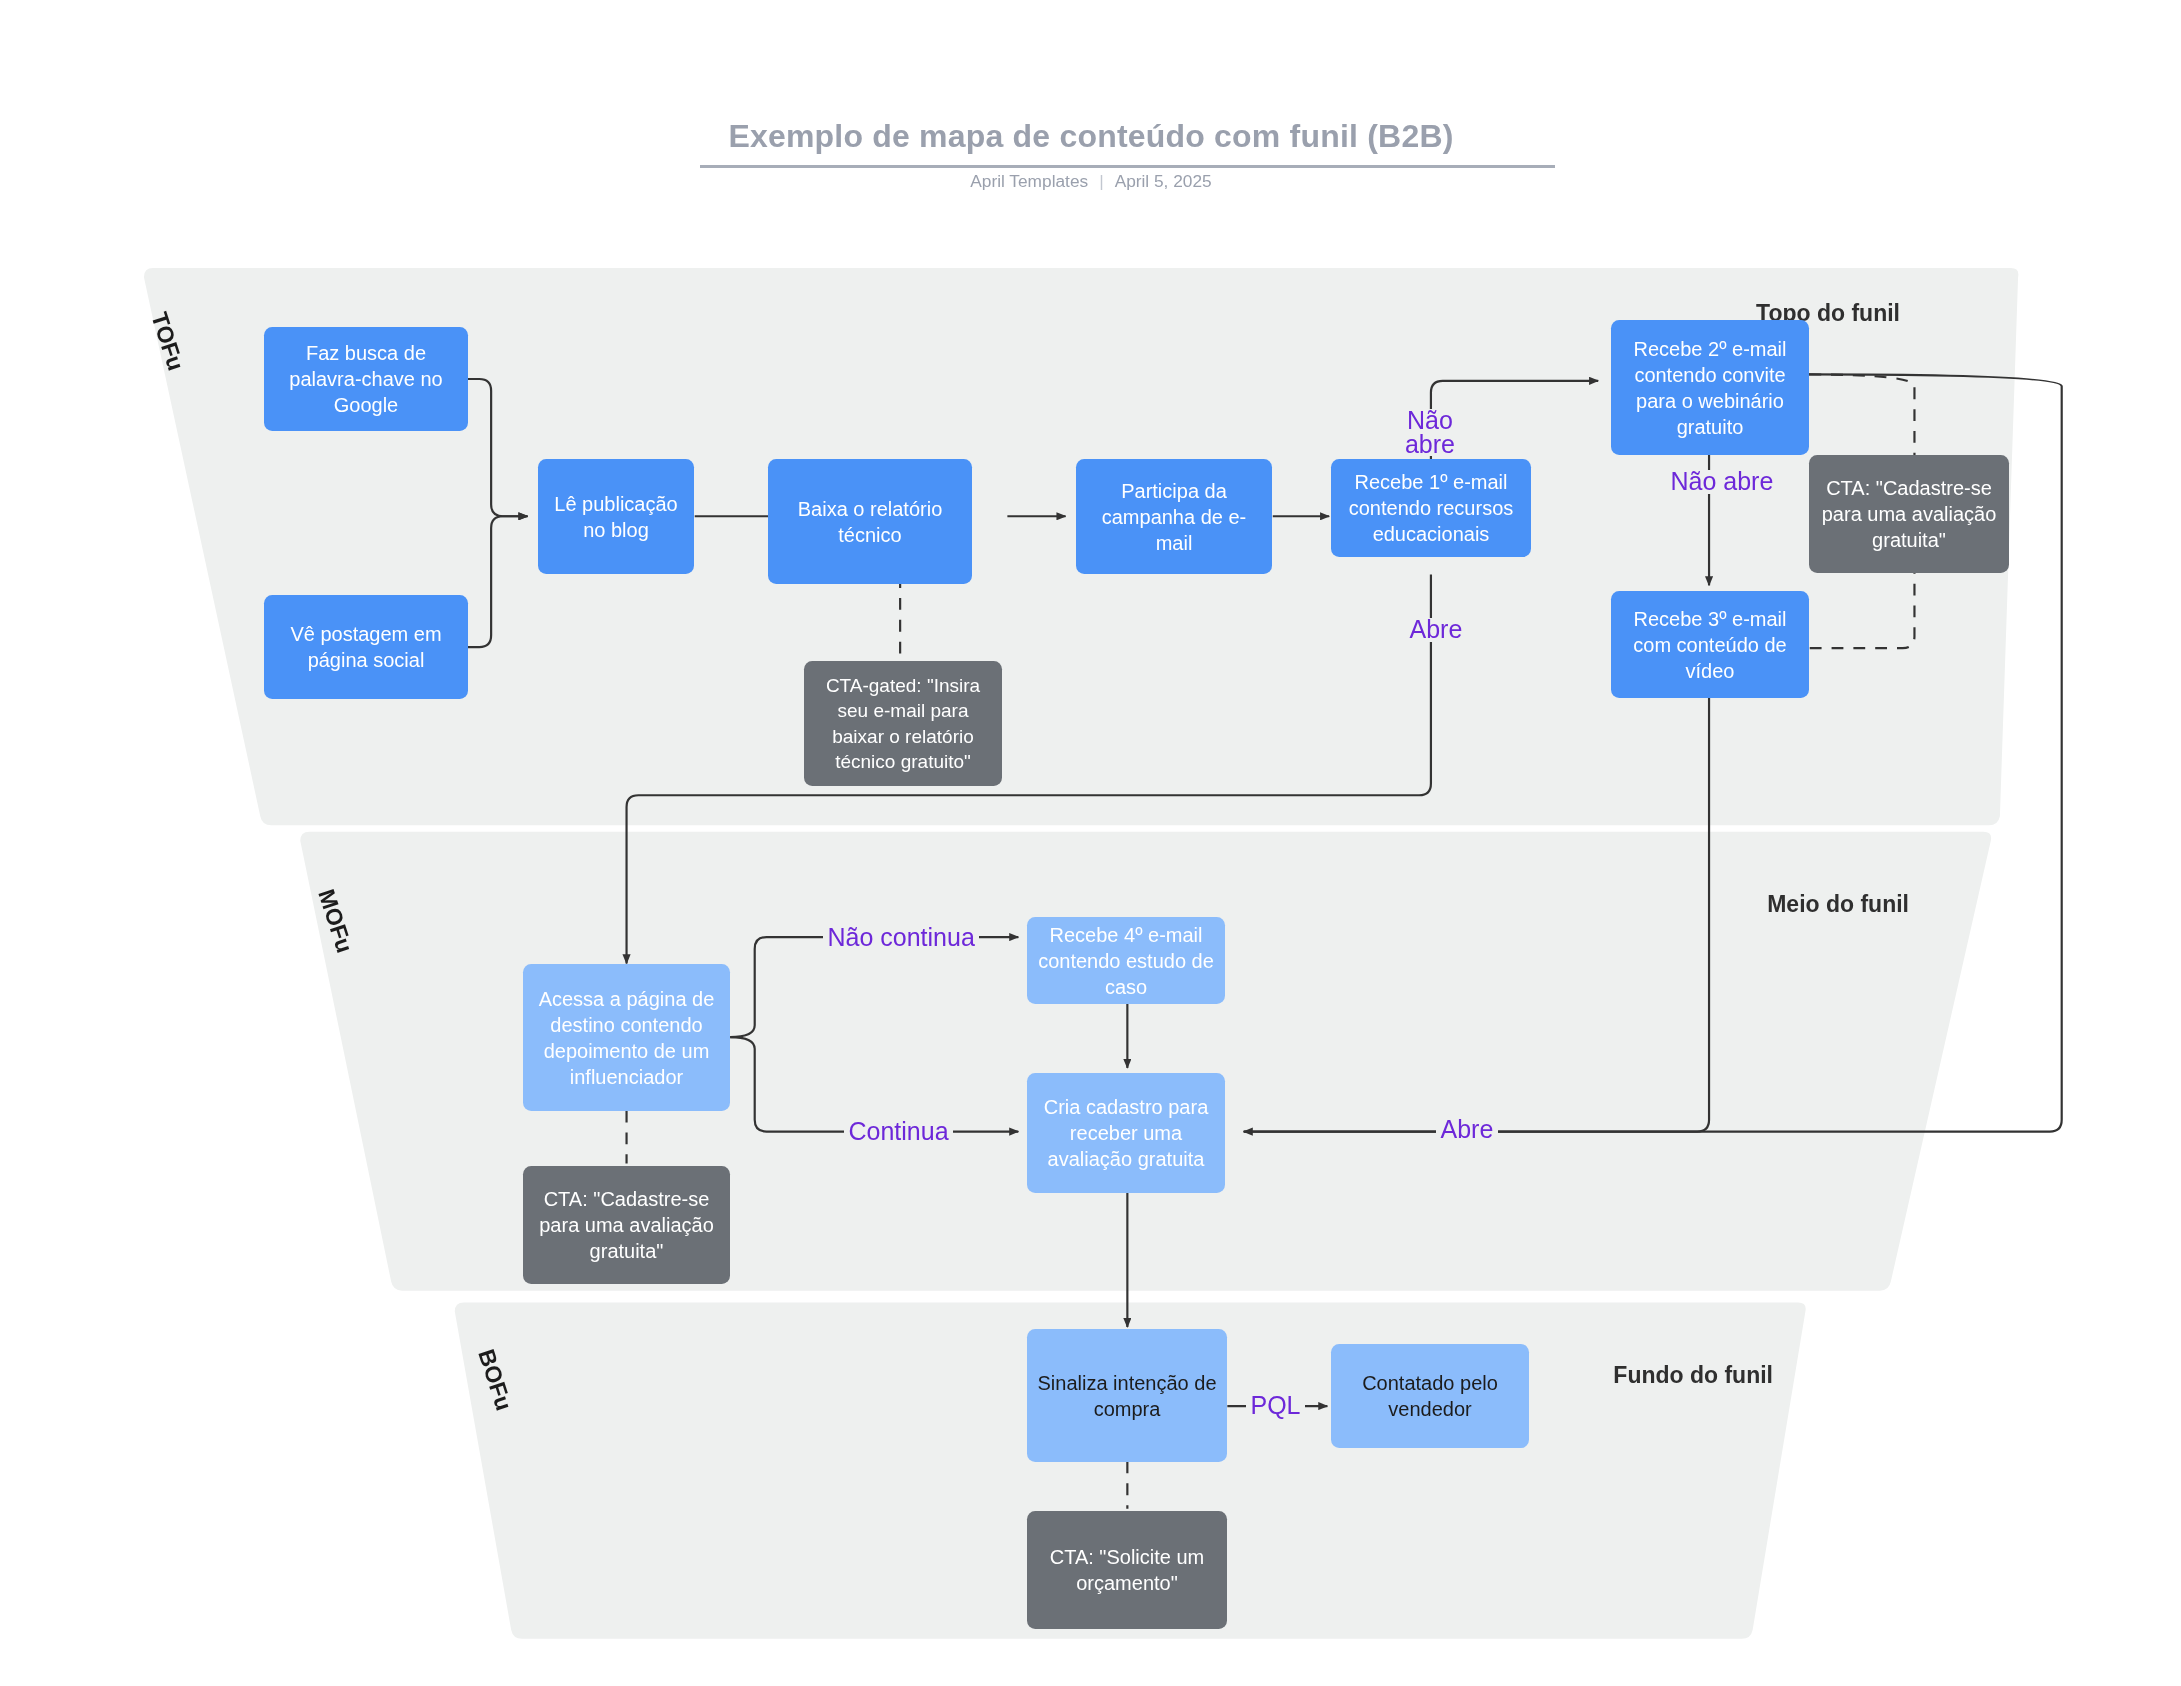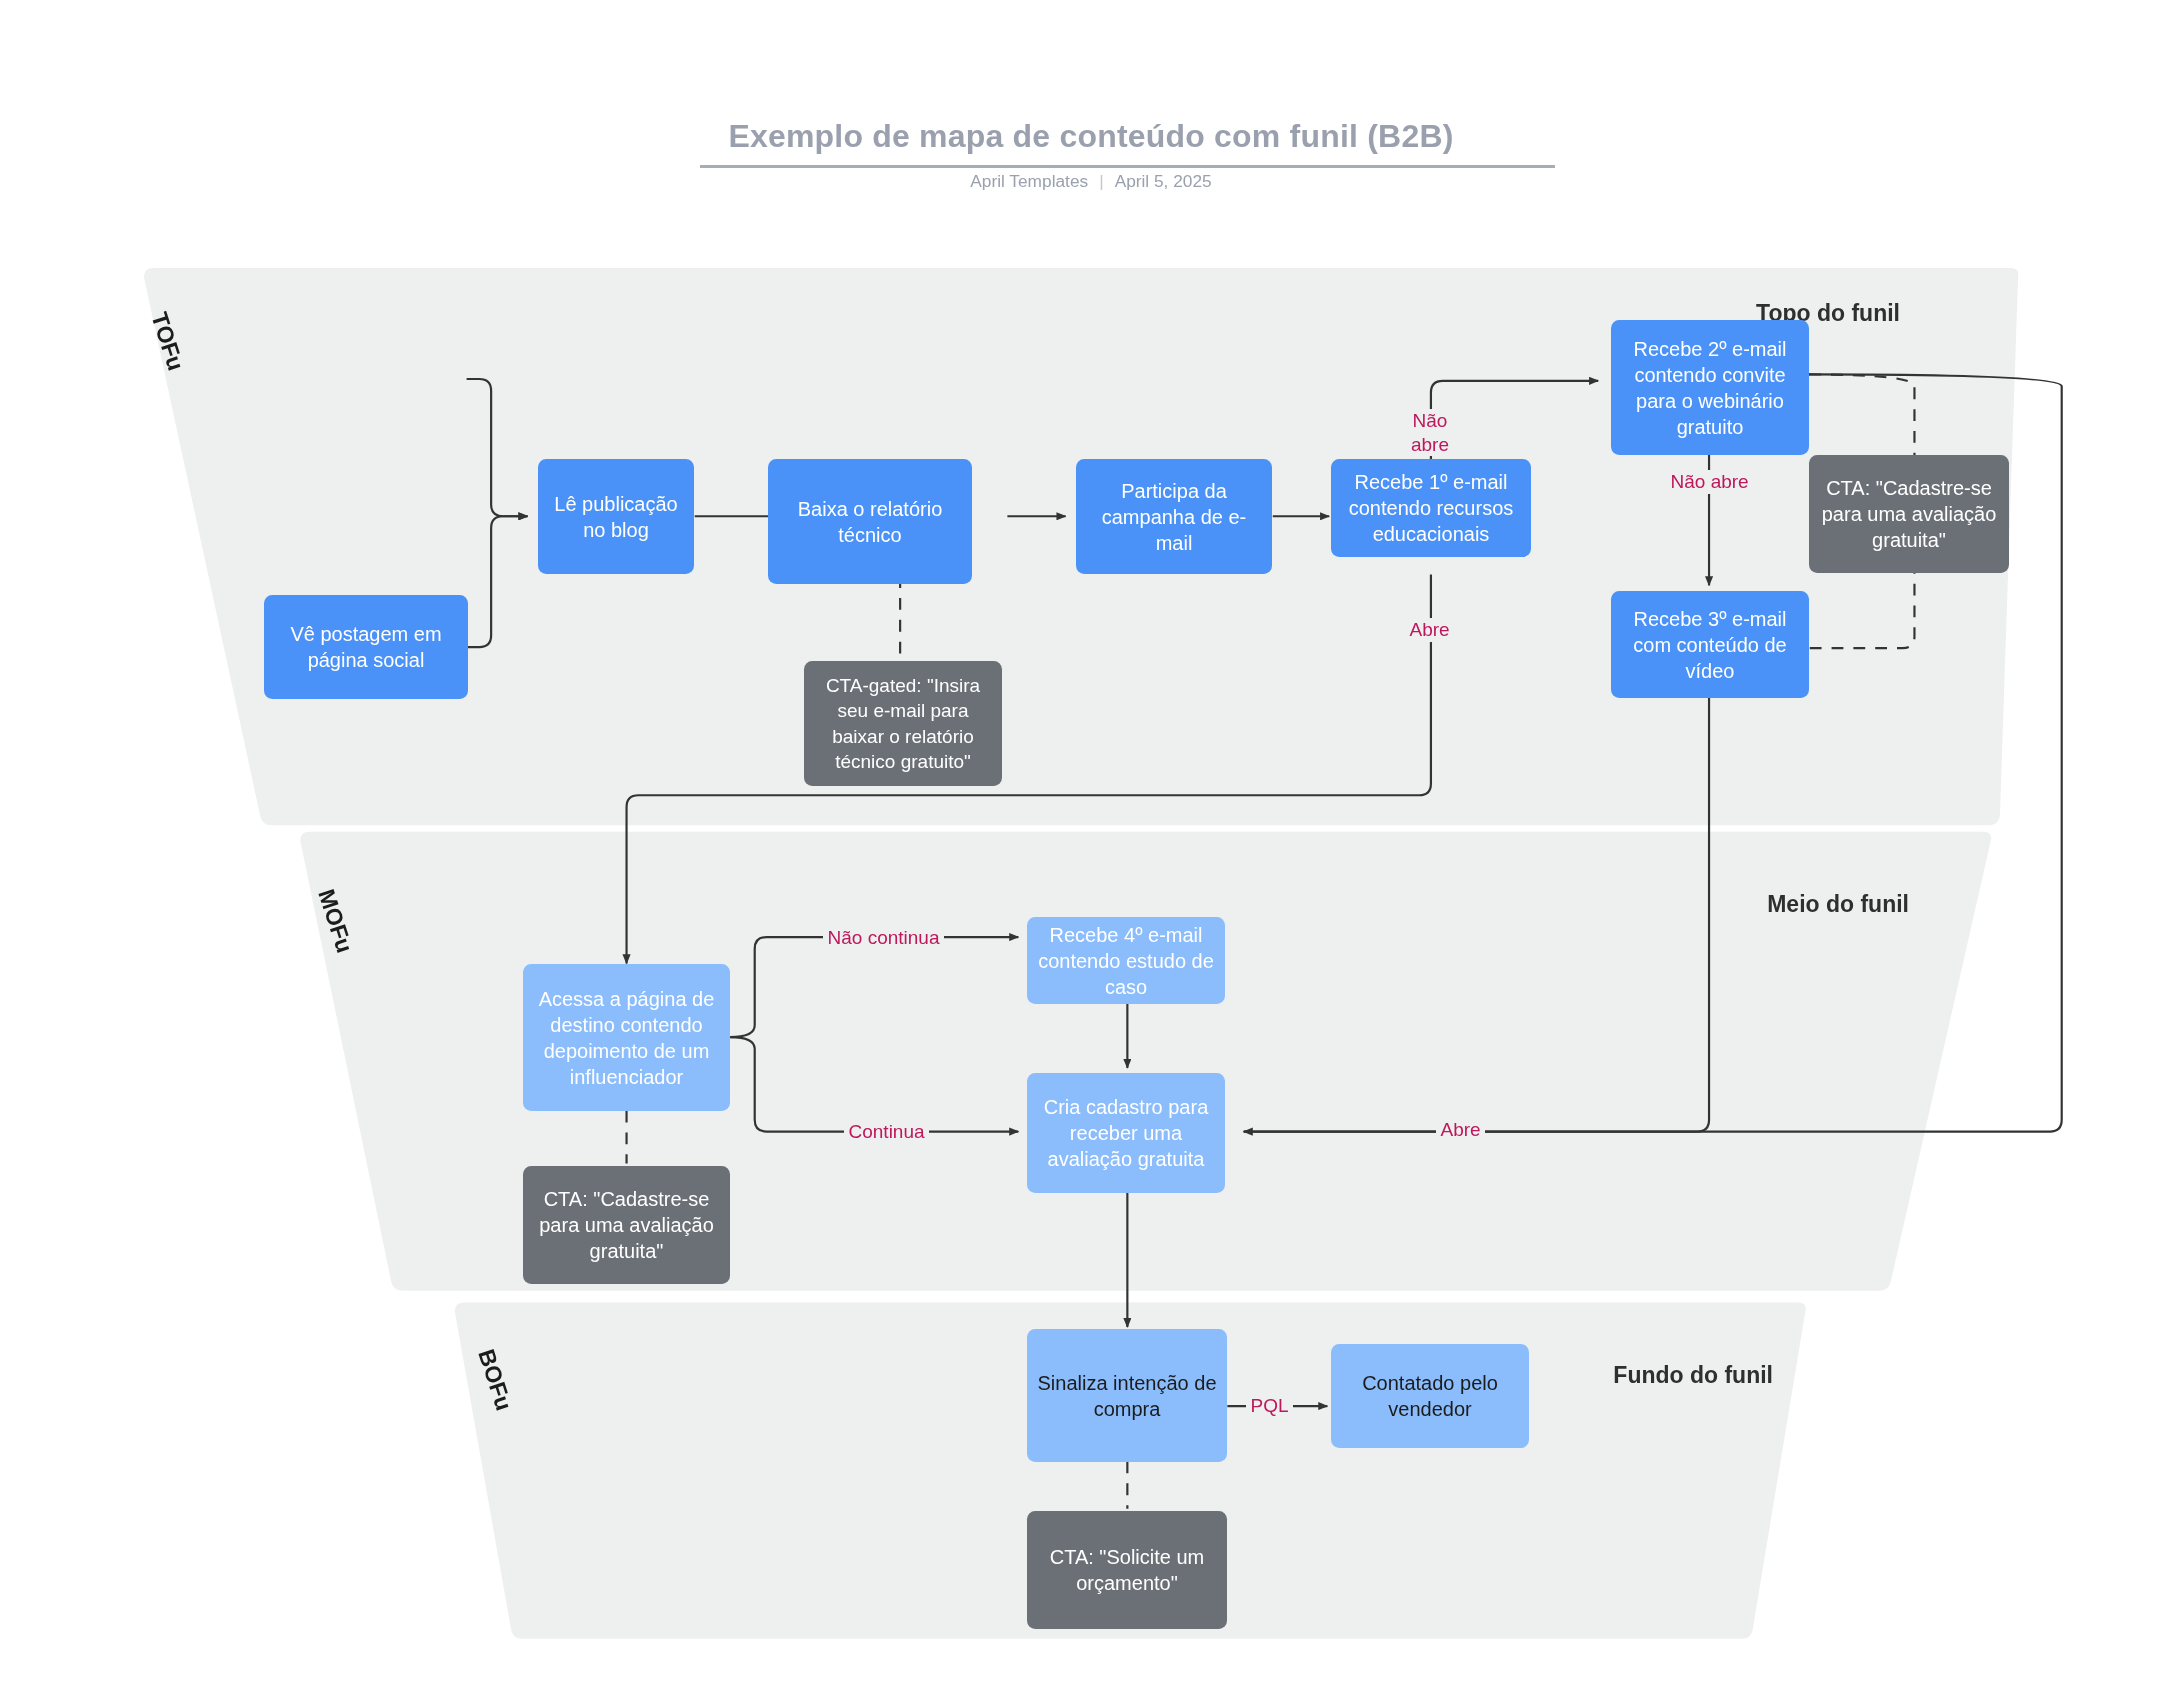--- a/index.html
+++ b/index.html
@@ -42,21 +42,21 @@
   .node.tofu{background:#4a92f7;}
   .node.mofu{background:#8bbcfb;}
   .node.cta{background:#6b7076;}
   .node span{display:block;width:100%;}
 
   
   #edges{position:absolute;left:0;top:0;width:2182px;height:1686px;overflow:visible;}
   .edge{fill:none;stroke:#333333;stroke-width:2.4;}
   .edge-dash{fill:none;stroke:#333333;stroke-width:2.4;stroke-dasharray:13 11;}
   .elabel{
-    position:absolute;font-size:19px;color:#be185d;line-height:23.6px;
+    position:absolute;font-size:25px;color:#6d28d9;line-height:23.6px;
     white-space:nowrap;background:#eef0ef;padding:0 4.5px;
   }
   .elabel.two{white-space:normal;text-align:center;width:55px;}
 </style>
 </head>
 <body>
 
 <div id="stage">
 
   <div class="hdr">
@@ -128,20 +128,23 @@
   </svg>
 
   <div class="elabel two" style="left:1398px;top:409px;">Não abre</div>
   <div class="elabel" style="left:1666px;top:470px;">Não abre</div>
   <div class="elabel" style="left:1405px;top:618px;">Abre</div>
   <div class="elabel" style="left:1436px;top:1118px;">Abre</div>
   <div class="elabel" style="left:823px;top:926px;">Não continua</div>
   <div class="elabel" style="left:844px;top:1120px;">Continua</div>
   <div class="elabel" style="left:1246px;top:1394px;">PQL</div>
 
+  <div class="node tofu" style="left:264px;top:327px;width:204px;height:104px;">
+    <span>Faz busca de palavra-chave no Google</span>
+  </div>
   <div class="node tofu" style="left:264px;top:595px;width:204px;height:104px;">
     <span>Vê postagem em página social</span>
   </div>
   <div class="node tofu" style="left:538px;top:459px;width:156px;height:115px;">
     <span>Lê publicação no blog</span>
   </div>
   <div class="node tofu" style="left:768px;top:459px;width:204px;height:125px;">
     <span>Baixa o relatório técnico</span>
   </div>
   <div class="node cta" style="left:804px;top:661px;width:198px;height:125px;font-size:19px;line-height:25.5px;">

